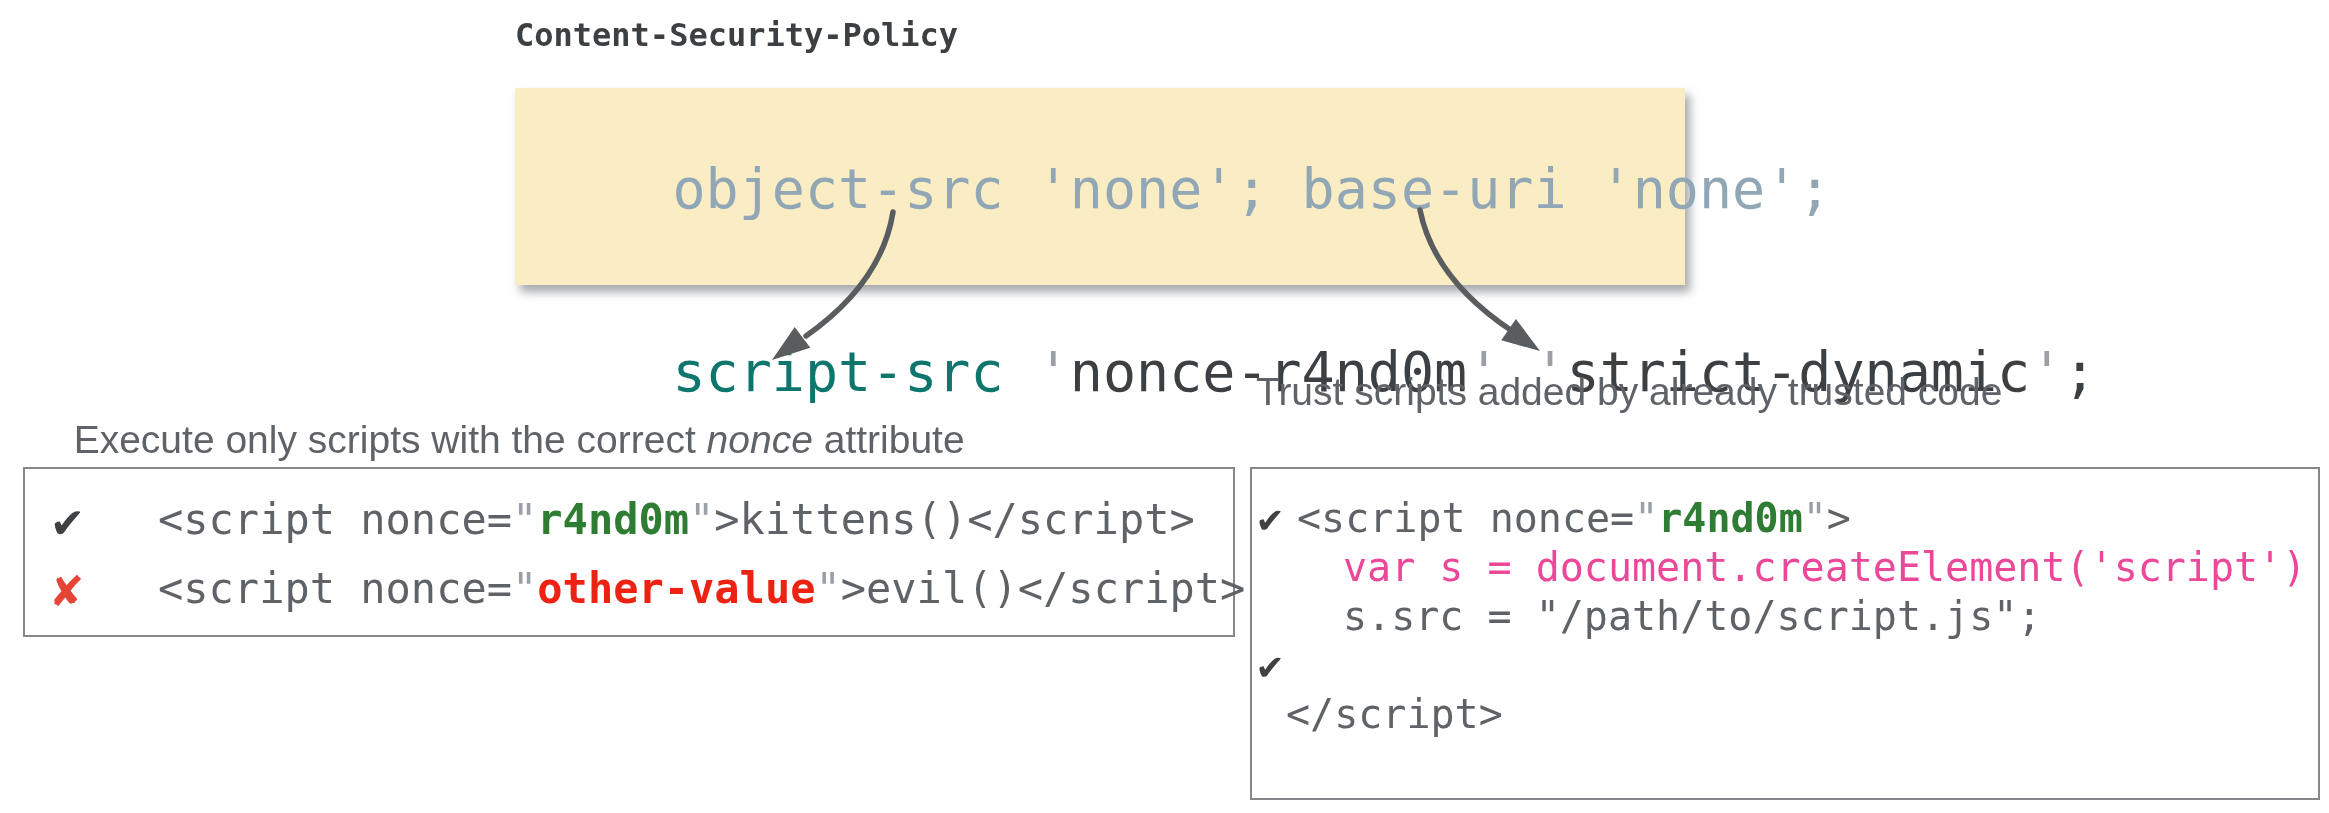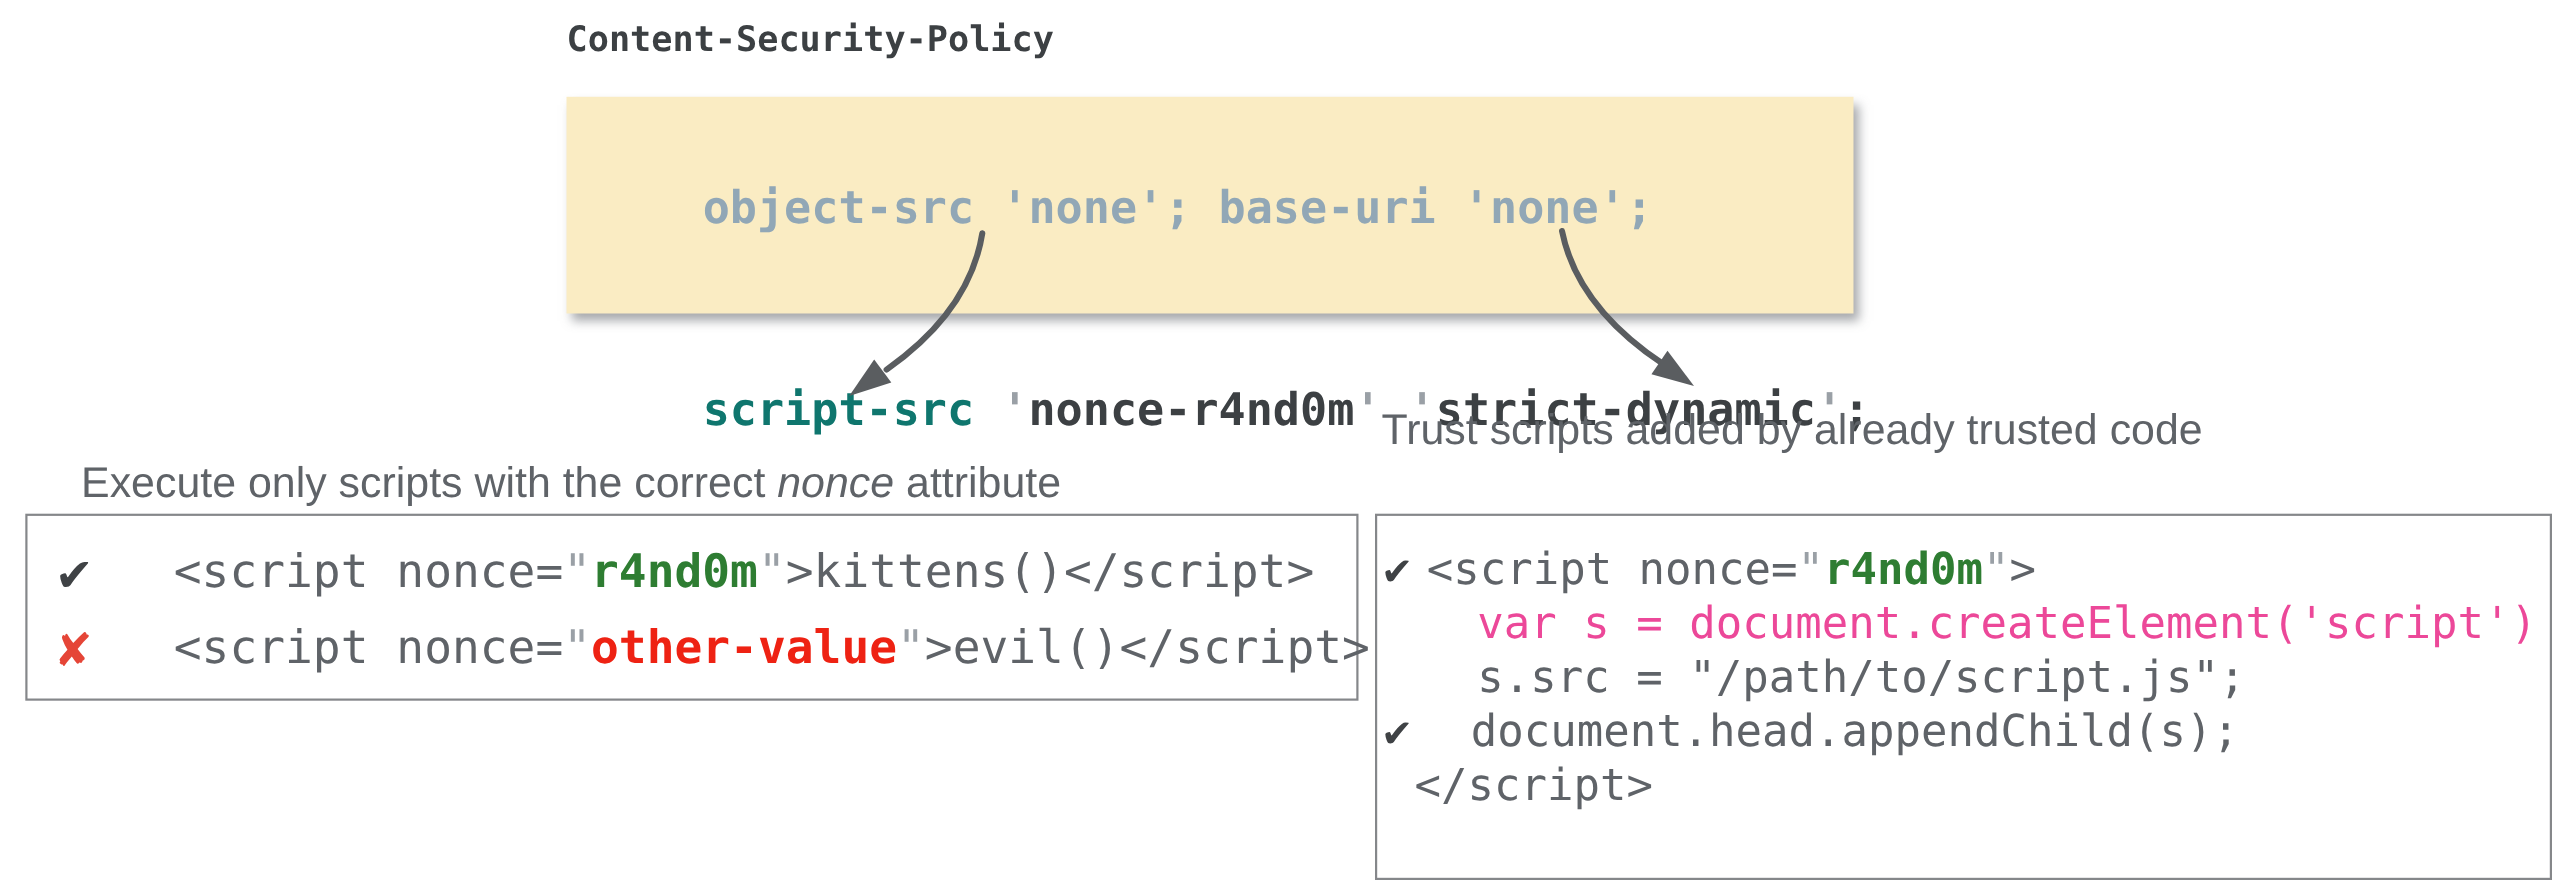--- a/index.html
+++ b/index.html
@@ -13,21 +13,21 @@
     font-size:32px; font-weight:bold; letter-spacing:0;
     white-space:pre;
   }
   .policy-box {
     position:absolute; left:515px; top:88px; width:1170px; height:197px;
     background:#FAECC3;
     box-shadow:5px 7px 9px rgba(95,99,104,0.55);
     padding:10px 0 0 25px;
     z-index:1;
   }
-  .policy-line { font-size:41px; font-weight:bold; line-height:61px; white-space:pre; }
+  .policy-line { font-size:55px; font-weight:normal; line-height:61px; white-space:pre; }
   .arrows { position:absolute; left:0; top:0; z-index:3; pointer-events:none; }
   .caption {
     position:absolute; top:368px;
     font-family:"Liberation Sans", sans-serif;
     font-size:39px; line-height:48px; white-space:pre;
     z-index:2;
     text-align:right;
   }
   .caption .it { font-style:italic; }
   .code-box {
@@ -88,18 +88,18 @@
   <div class="rrow">
     <span class="marker" style="color: rgb(63, 66, 69);">✔</span><span style="color: rgb(95, 99, 104);">&lt;script nonce=</span><span style="color: rgb(154, 160, 166);">"</span><span class="b" style="color: rgb(46, 125, 50);">r4nd0m</span><span style="color: rgb(154, 160, 166);">"</span><span style="color: rgb(95, 99, 104);">&gt;</span>
   </div>
   <div class="rrow ind2">
     <span style="color: #ec4899;">var s = document.createElement('script')</span>
   </div>
   <div class="rrow ind2">
     <span style="color: rgb(95, 99, 104);">s.src = "/path/to/script.js";</span>
   </div>
   <div class="rrow">
-    <span class="marker wide" style="color: rgb(63, 66, 69);">✔</span><span style="color: rgb(95, 99, 104);">document.head.appendChild(s);</span>
+    <span class="marker wide" style="color: rgb(63, 66, 69);">✔</span>
   </div>
   <div class="rrow ind1">
     <span style="color: rgb(95, 99, 104);">&lt;/script&gt;</span>
   </div>
 </div>
 
 </body></html>

